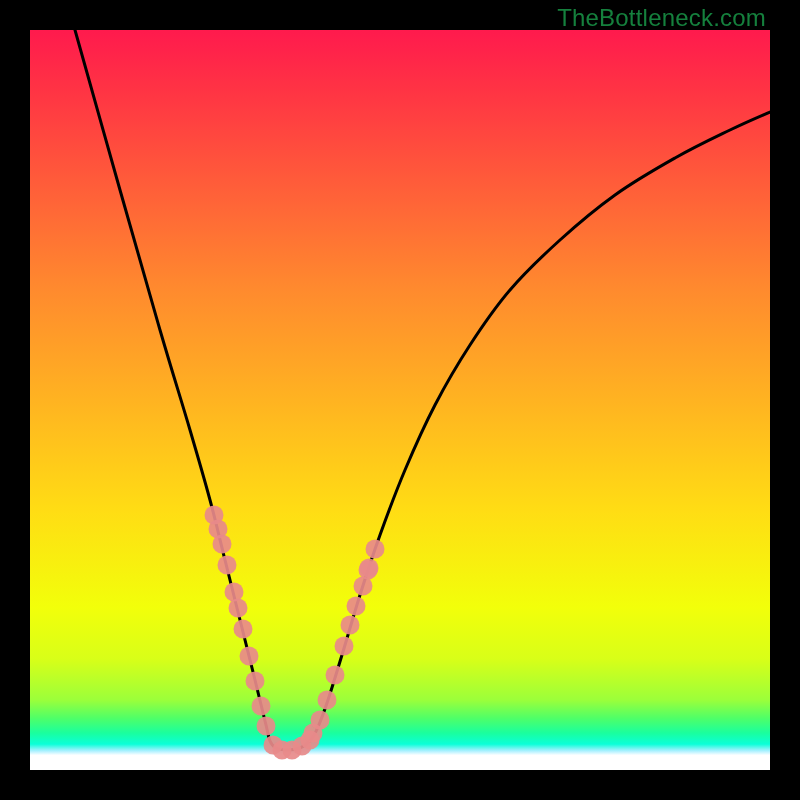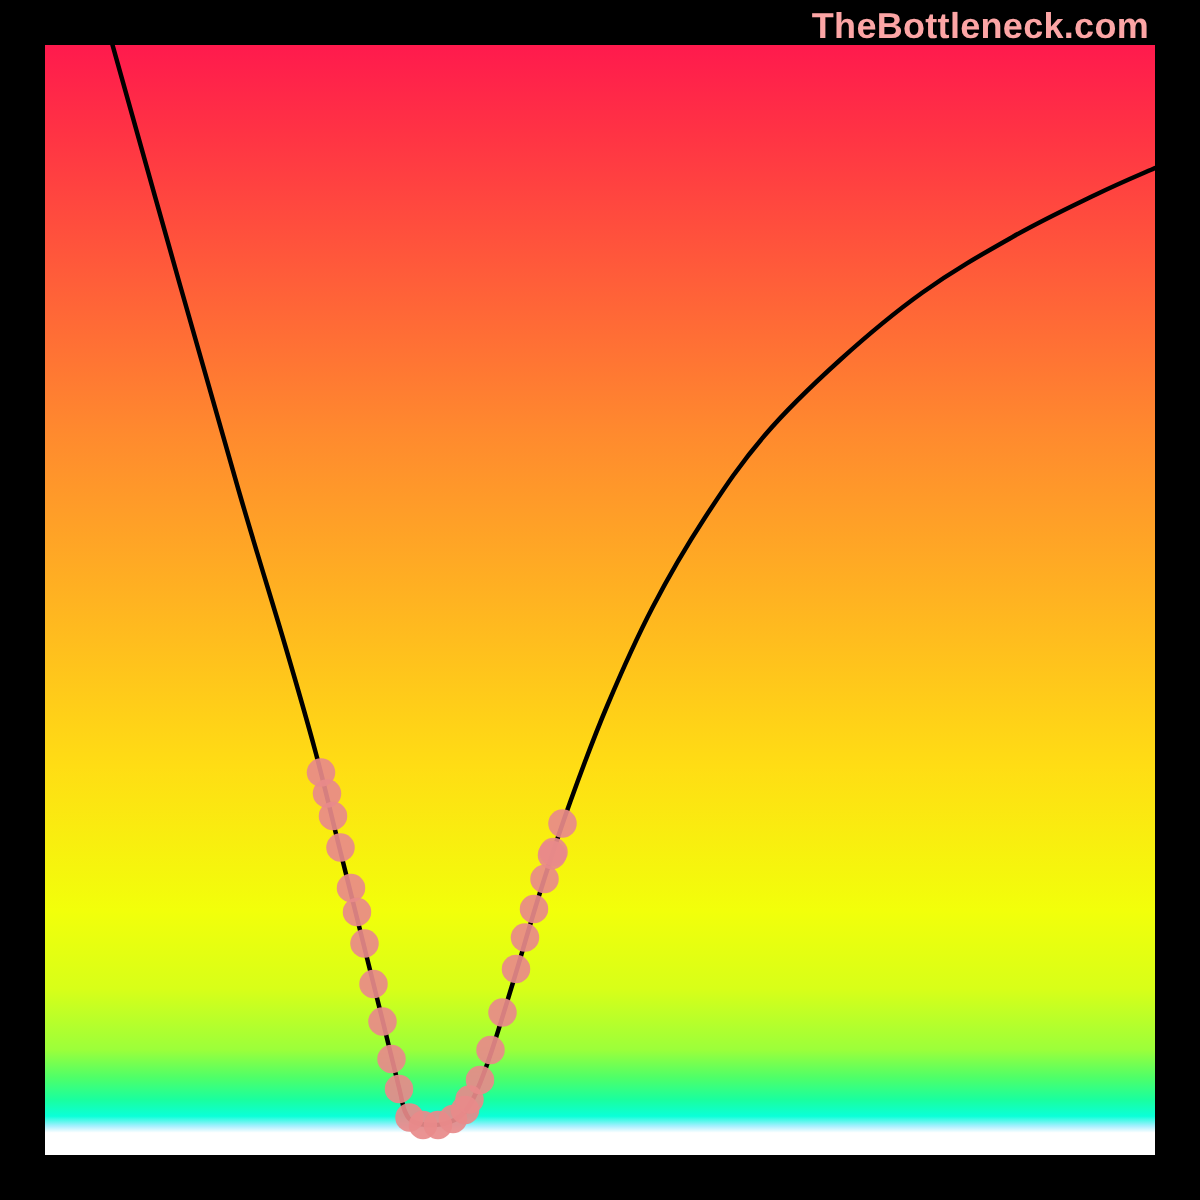--- a/index.html
+++ b/index.html
@@ -43,23 +43,23 @@
       #a8f0ff 97.4%,
       #ffffff 98%,
       #ffffff 100%
     );
   }
 
   .watermark {
     position: absolute;
     top: 4px;
     right: 34px;
-    color: #fca5a5;
+    color: #15803d;
     font-size: 24px;
-    font-weight: 700;
+    font-weight: 400;
     letter-spacing: 0.2px;
     z-index: 3;
   }
 
   svg.curve {
     position: absolute;
     top: 0;
     left: 0;
     width: 740px;
     height: 740px;

